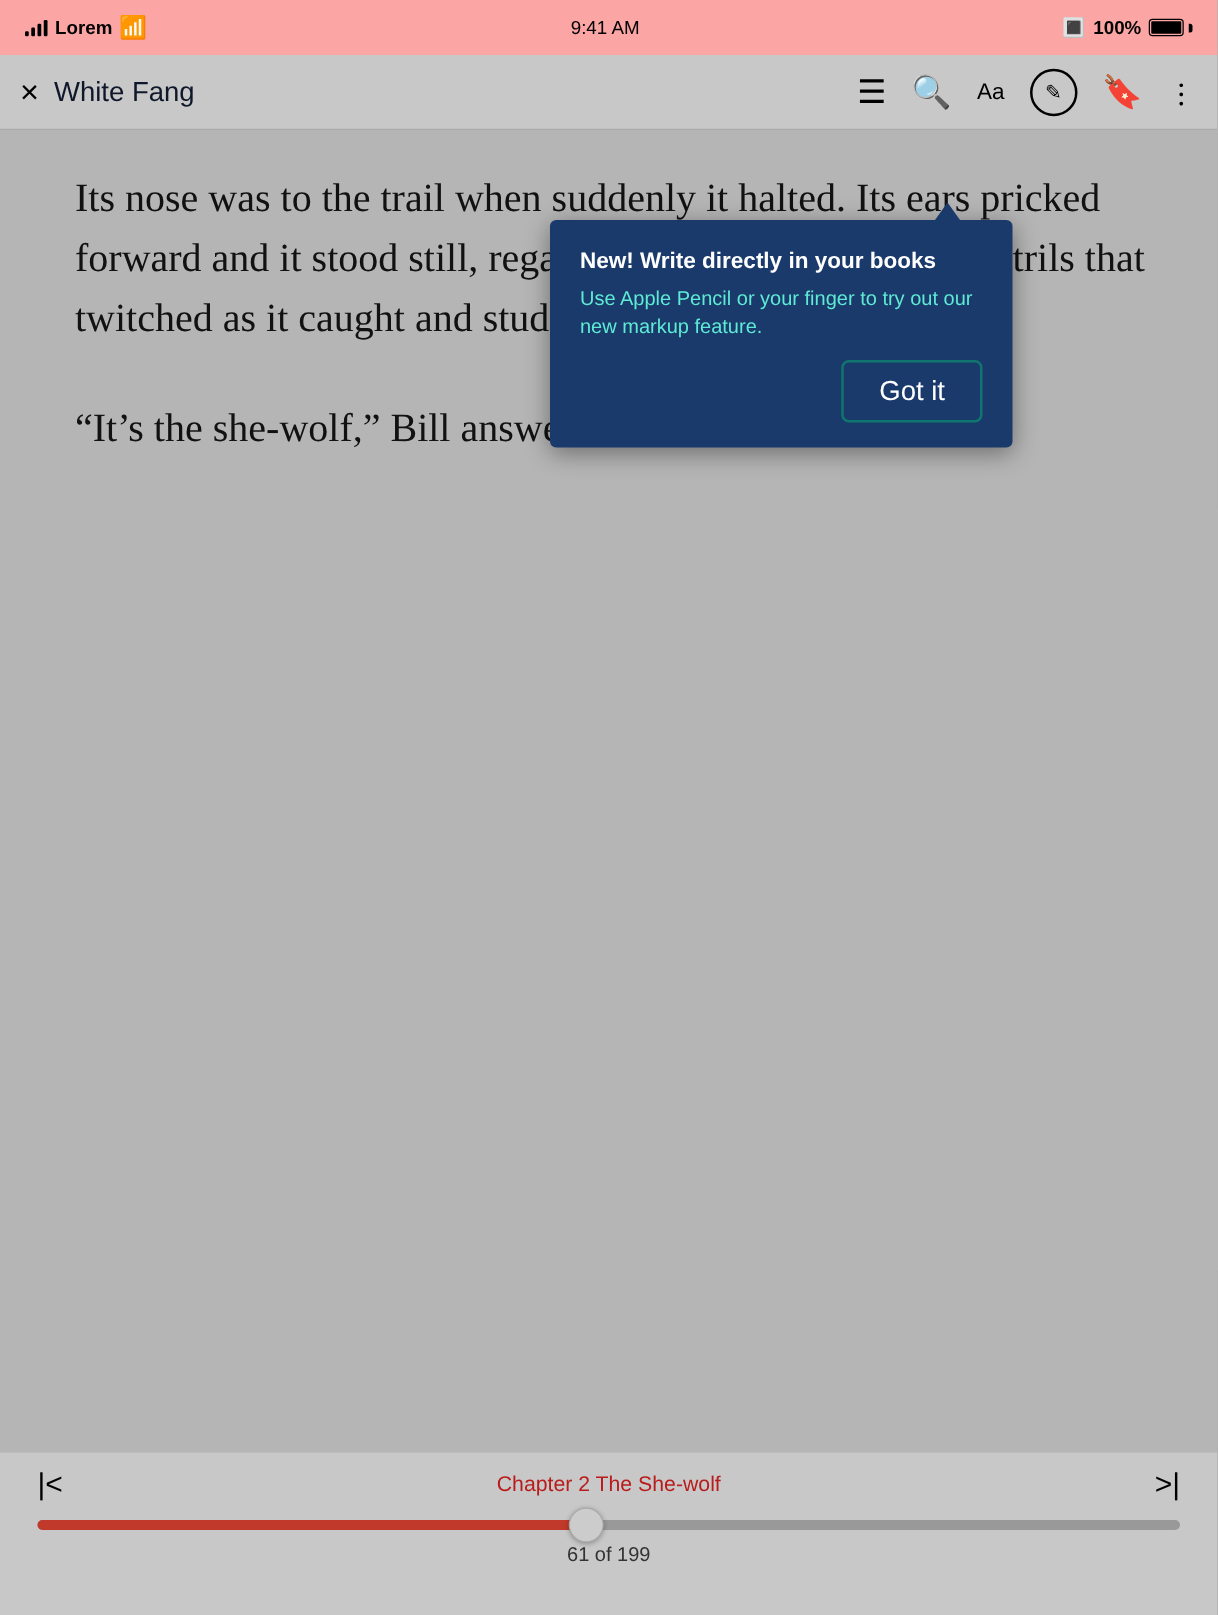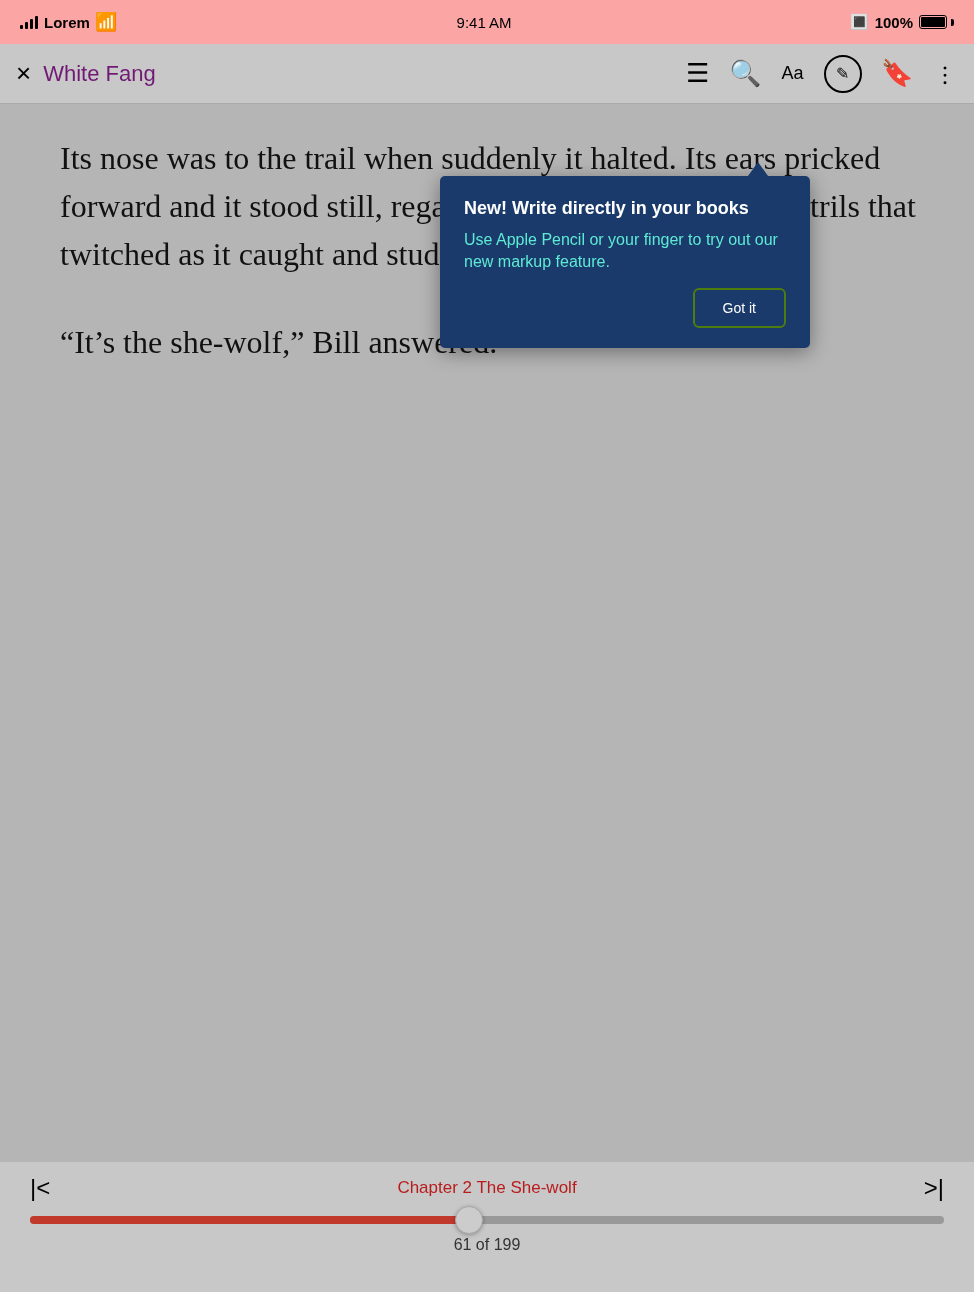--- a/index.html
+++ b/index.html
@@ -94,21 +94,21 @@
     .nav-left {
       display: flex;
       align-items: center;
       gap: 12px;
       flex: 1;
     }
     .nav-title {
       font-family: -apple-system, sans-serif;
       font-size: 22px;
       font-weight: 400;
-      color: #701a75;
+      color: #0f172a;
     }
     .nav-right {
       display: flex;
       align-items: center;
       gap: 20px;
     }
     .nav-icon {
       font-size: 22px;
       color: #000;
       cursor: pointer;
@@ -254,24 +254,24 @@
       color: #5eead4;
       line-height: 1.4;
       margin-bottom: 14px;
     }
     .tooltip-actions {
       display: flex;
       justify-content: flex-end;
     }
     .got-it-btn {
       background: transparent;
-      border: 2px solid #4d7c0f;
+      border: 2px solid #0f766e;
       color: #fff;
       font-family: -apple-system, sans-serif;
-      font-size: 14px;
+      font-size: 22px;
       padding: 10px 28px;
       border-radius: 6px;
       cursor: pointer;
     }
   </style>
 </head>
 <body>
 
 <div class="status-bar">
   <div class="status-left">

